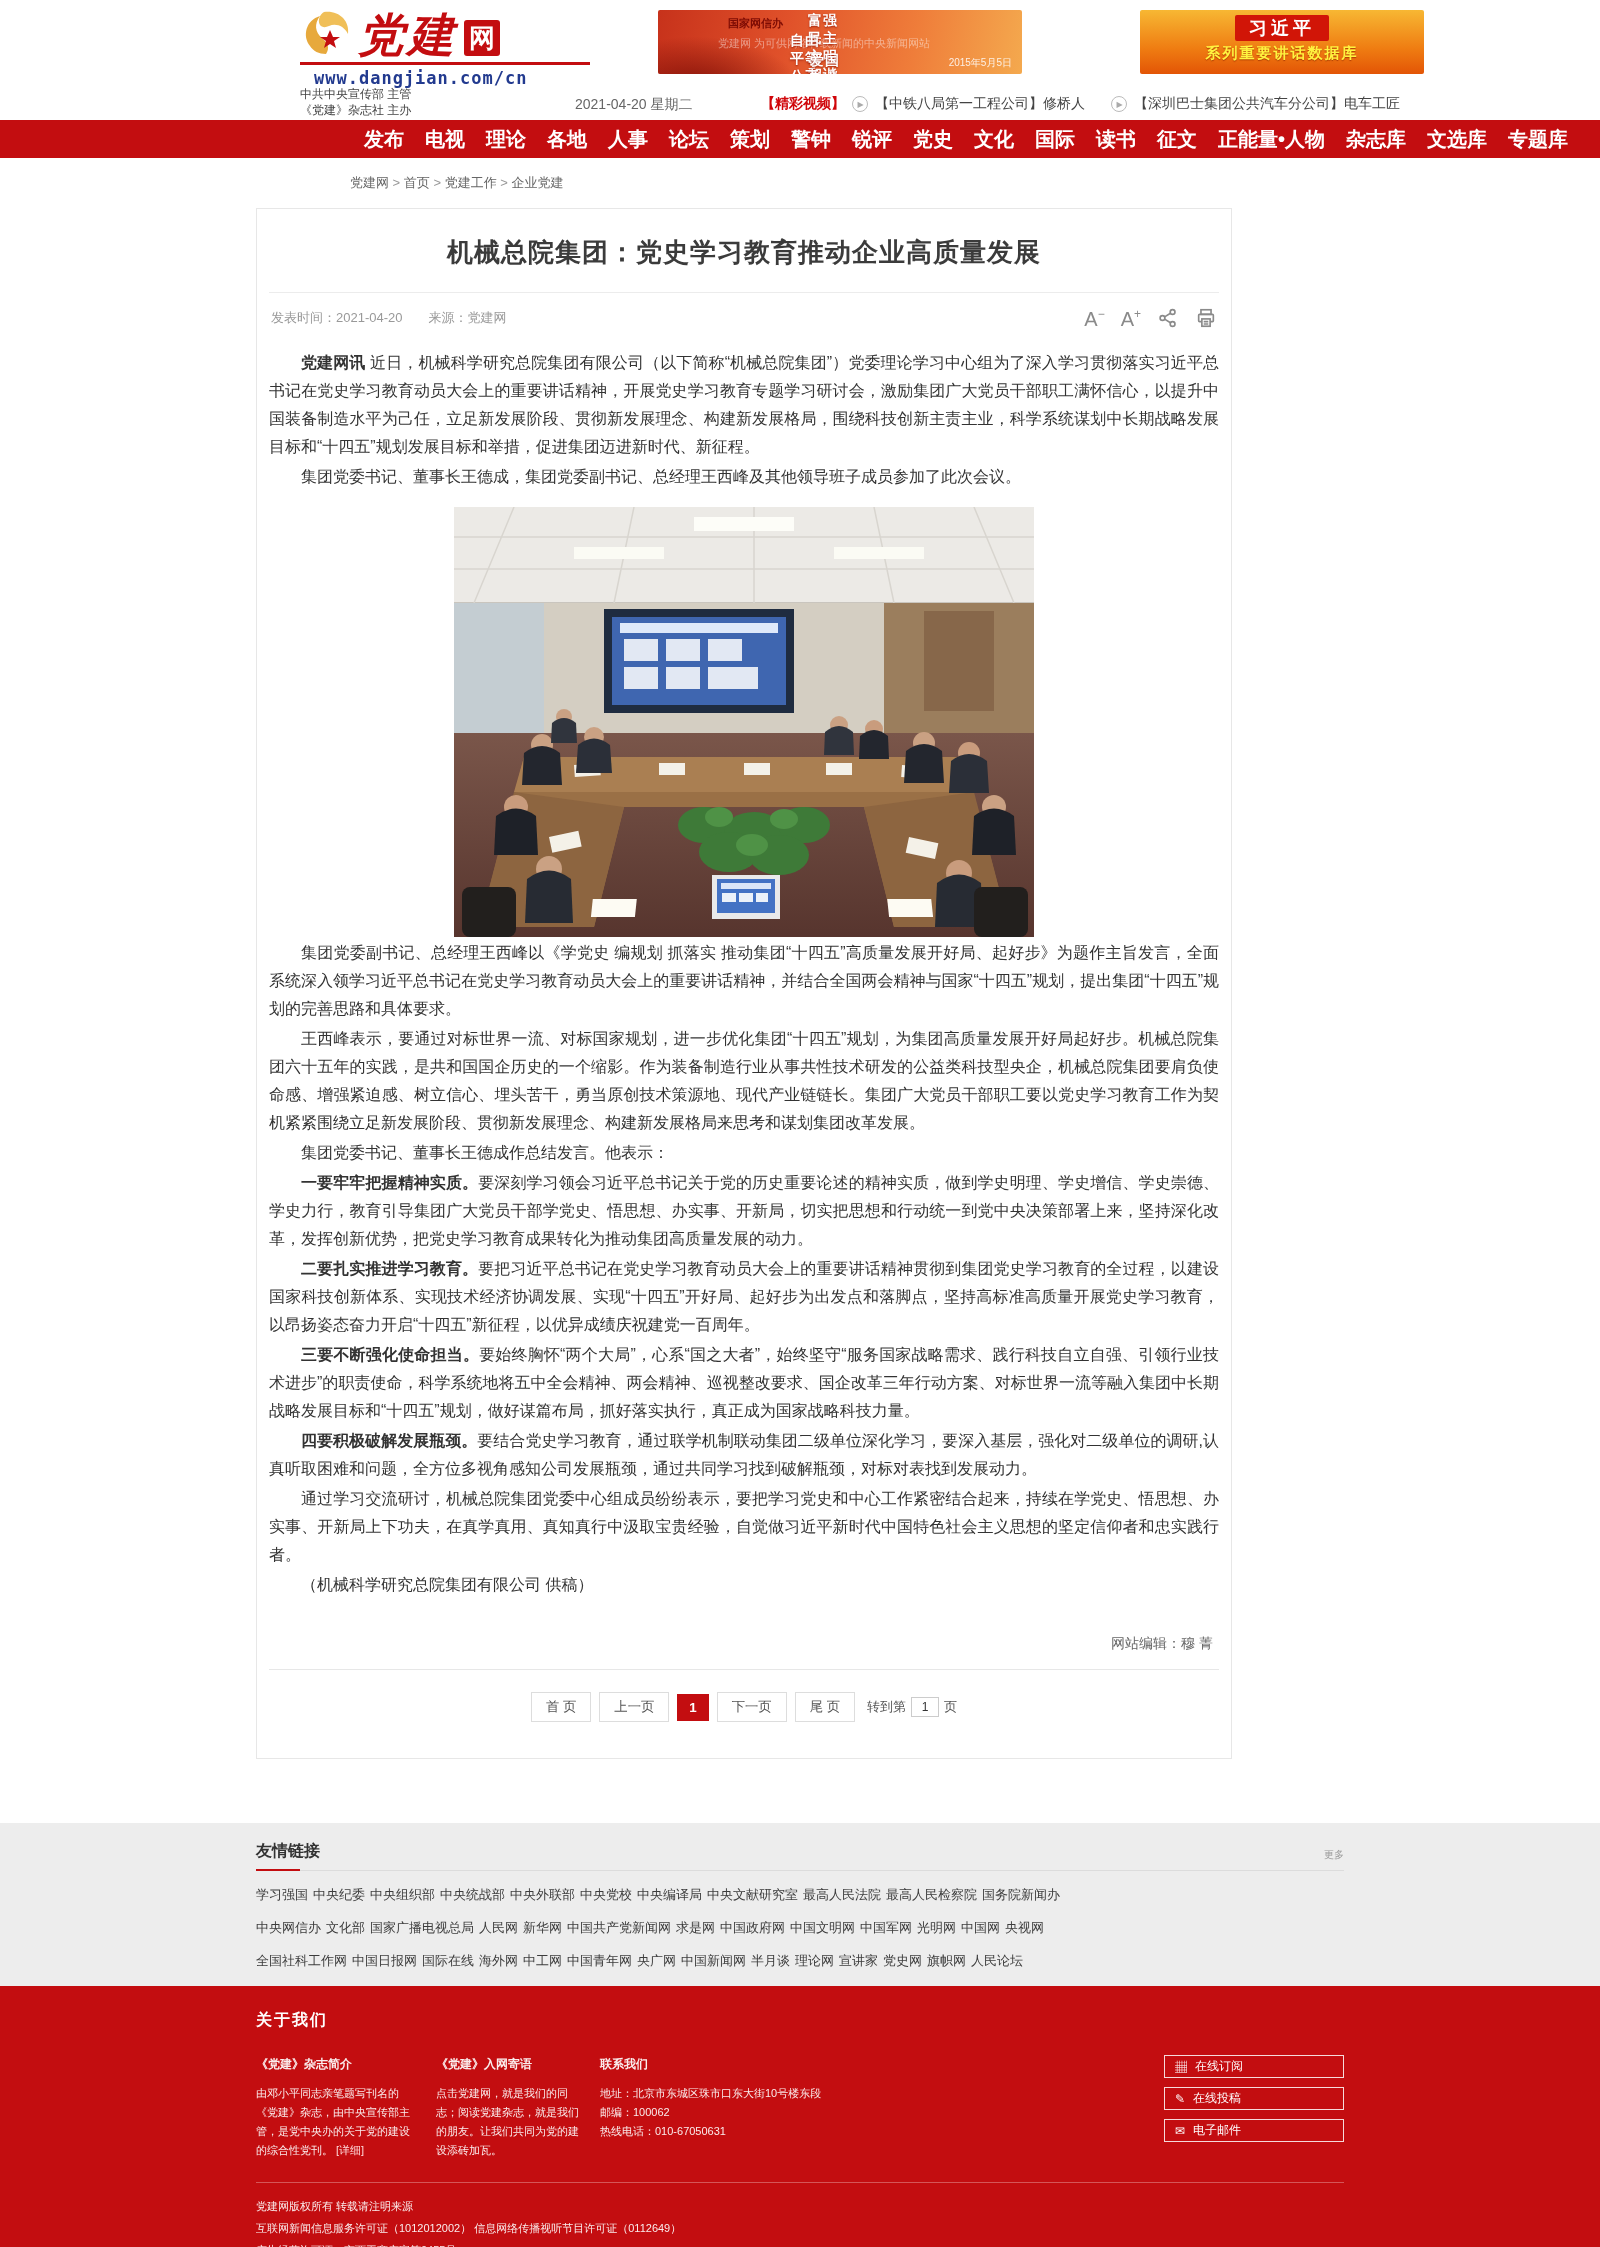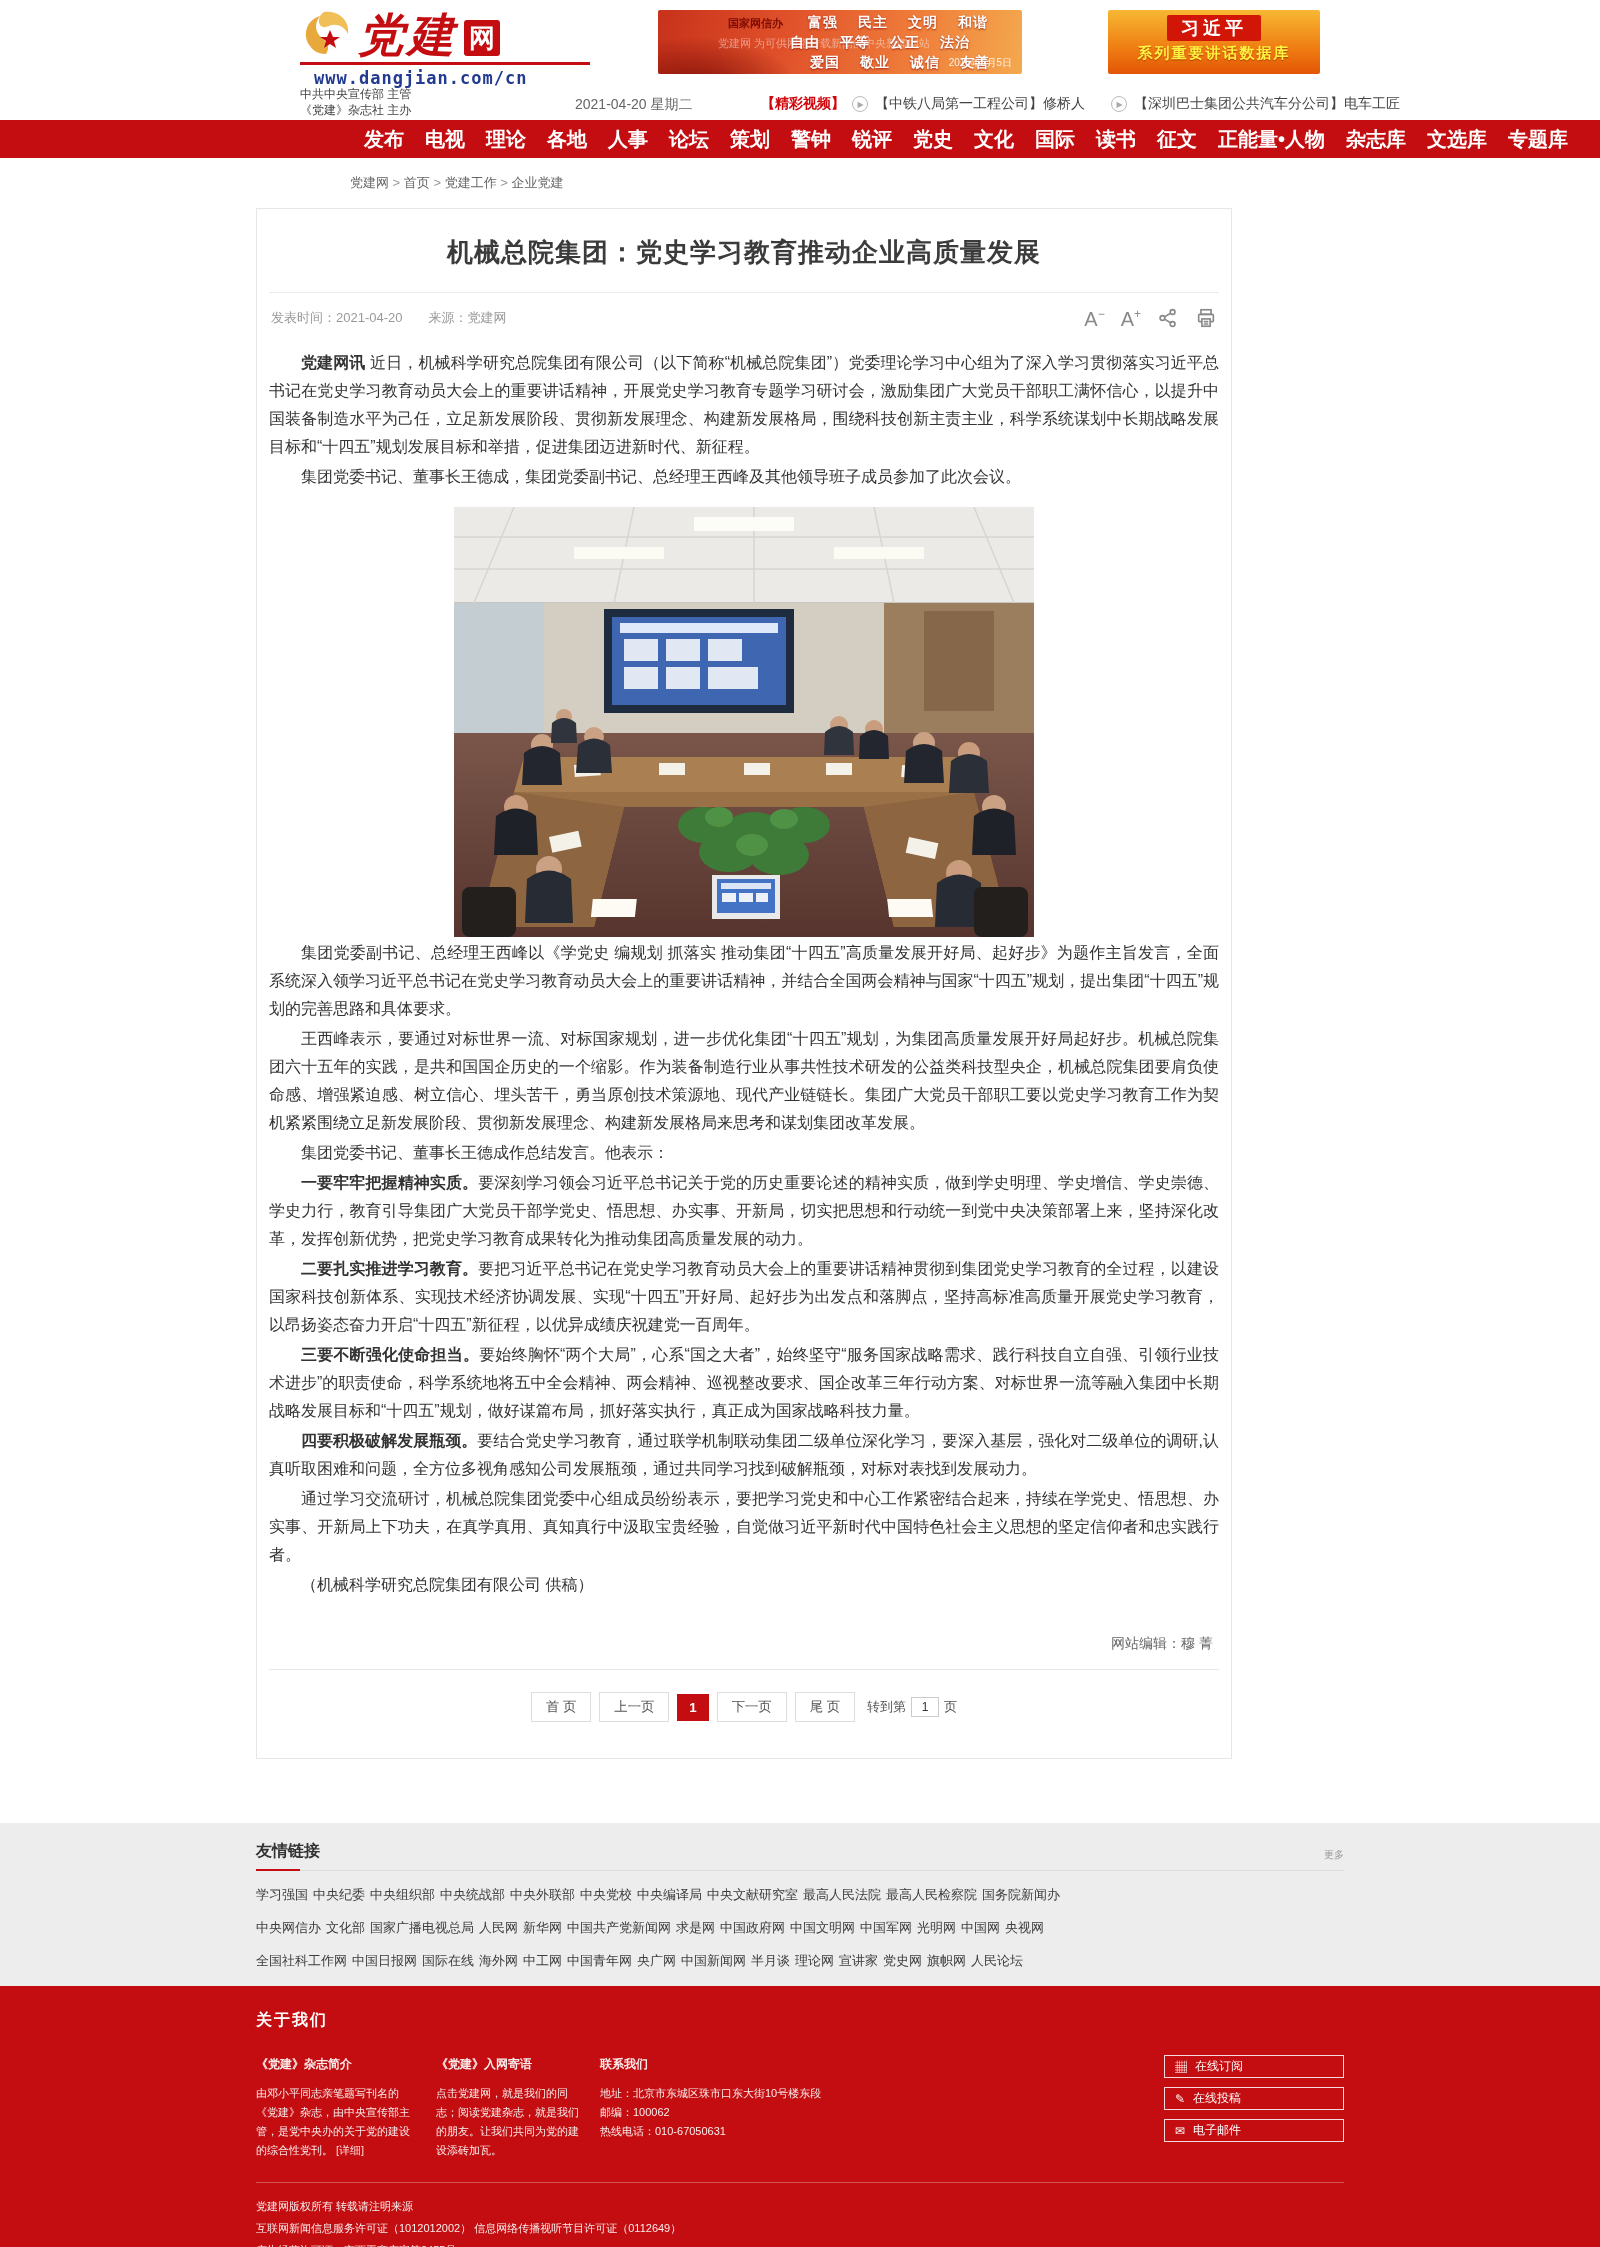--- a/index.html
+++ b/index.html
@@ -27,27 +27,27 @@
   .video-item a { color:#444; text-decoration:none; }
 
   
   .values-banner { position:absolute; left:402px; top:10px; width:364px; height:64px; overflow:hidden;
       background:linear-gradient(100deg,#c7321b 0%,#e0512a 35%,#ef7d3a 70%,#f4a94e 100%); border-radius:2px; }
   .values-banner .tam { position:absolute; left:-8px; bottom:-14px; width:150px; height:52px; background:radial-gradient(ellipse at 30% 100%, rgba(120,10,5,.85), rgba(120,10,5,0) 70%); }
   .vb-announcer { position:absolute; left:70px; top:6px; font-size:11px; color:#7e0c04; font-weight:bold; }
   .vb-note { position:absolute; left:60px; top:26px; font-size:11px; color:#ffffff; opacity:.45; white-space:nowrap; }
   .vb-date { position:absolute; right:10px; bottom:4px; font-size:10px; color:#fff; opacity:.85; }
   .vb-rows { position:absolute; left:150px; top:2px; }
-  .vb-row { display:flex; gap:20px; height:20px; align-items:flex-end; }
+  .vb-row { display:flex; height:20px; align-items:flex-start;flex-direction:column; }
   .vb-row.r2 { margin-left:-18px; }
   .vb-row.r3 { margin-left:2px; }
   .vb-word { color:#fff; font-weight:bold; font-size:14px; text-shadow:0 1px 2px rgba(140,20,5,.8); letter-spacing:1px; }
 
   
-  .xi-banner { position:absolute; left:852px; top:10px; width:212px; height:64px; border-radius:2px; overflow:hidden;
+  .xi-banner { position:absolute; left:884px; top:10px; width:284px; height:64px; border-radius:2px; overflow:hidden;
       background:linear-gradient(180deg,#f7b733 0%,#ef7d12 60%,#e35506 100%); text-align:center; }
   .xi-line1 { display:inline-block; margin-top:5px; background:#d11507; color:#fff; font-size:18px; font-weight:bold; padding:1px 14px; border-radius:2px; letter-spacing:4px; }
   .xi-line2 { margin-top:3px; color:#fff33f; font-size:15px; font-weight:bold; letter-spacing:2px; text-shadow:0 1px 1px rgba(150,40,0,.7); }
 
   
   .main-nav { background:#c30d10; height:38px; }
   .main-nav .container { display:flex; align-items:center; height:38px; padding-left:108px; gap:21px; }
   .nav-item { color:#fff; font-size:20px; font-weight:bold; cursor:pointer; white-space:nowrap; }
 
   

